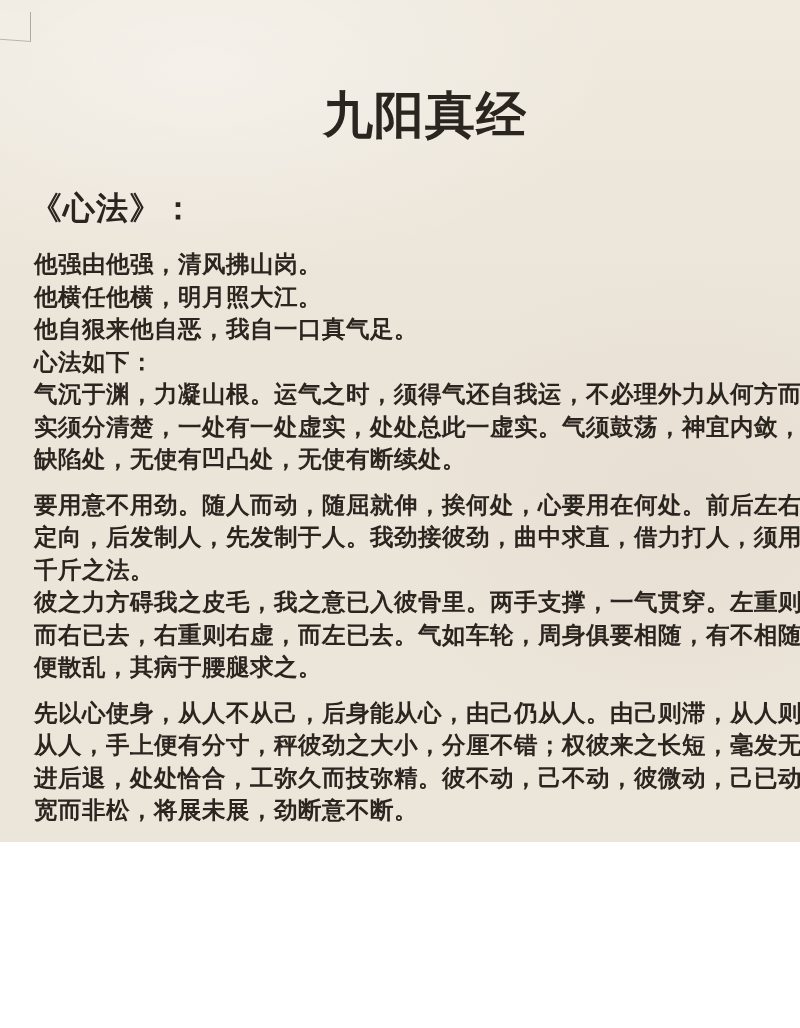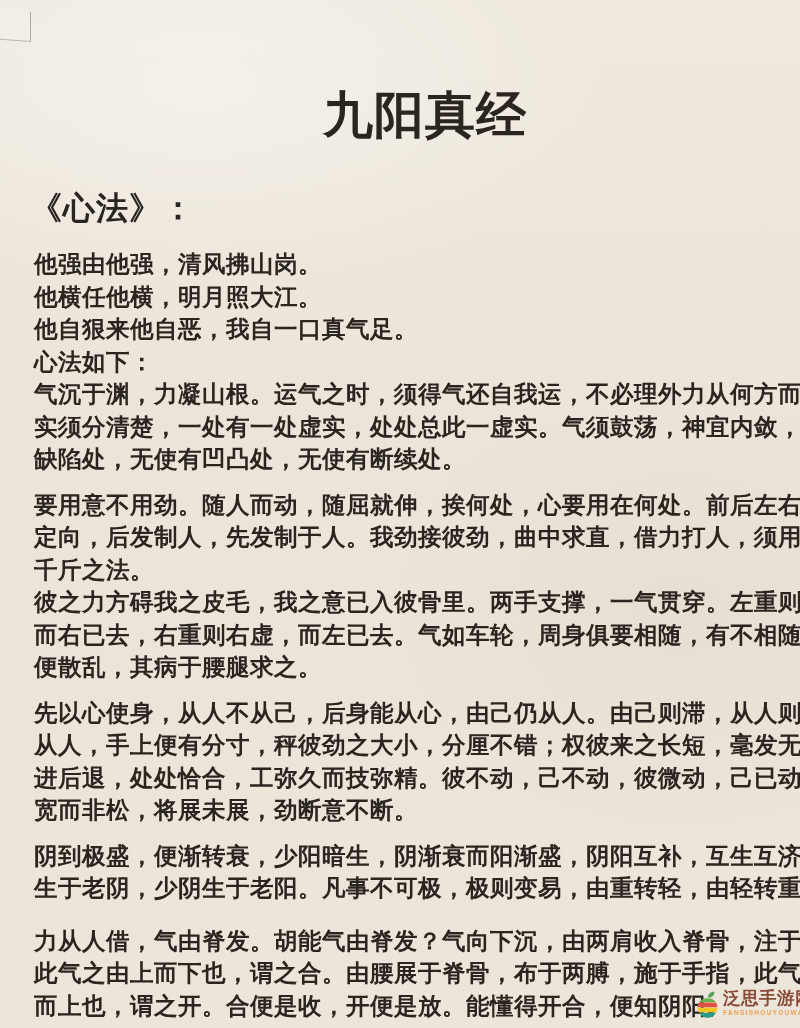--- a/index.html
+++ b/index.html
@@ -1,19 +1,19 @@
 <!DOCTYPE html>
 <html><head>
 <meta charset="utf-8">
 <style>
   html, body { margin: 0; padding: 0; }
   .page {
     position: relative;
     width: 800px;
-    height: 1028px;
+    height: 842px;
     overflow: hidden;
     background-color: #ece5d9;
     background-image:
       radial-gradient(ellipse 600px 300px at 25% 8%, rgba(255,255,255,0.38), rgba(255,255,255,0) 70%),
       radial-gradient(ellipse 500px 400px at 85% 60%, rgba(140,120,95,0.05), rgba(140,120,95,0) 60%),
       linear-gradient(180deg, #efe9de 0%, #ebe4d8 45%, #ece5d9 100%);
     font-family: "Liberation Serif", "DejaVu Serif", serif;
     color: #2b2520;
     text-decoration: underline;
   }

